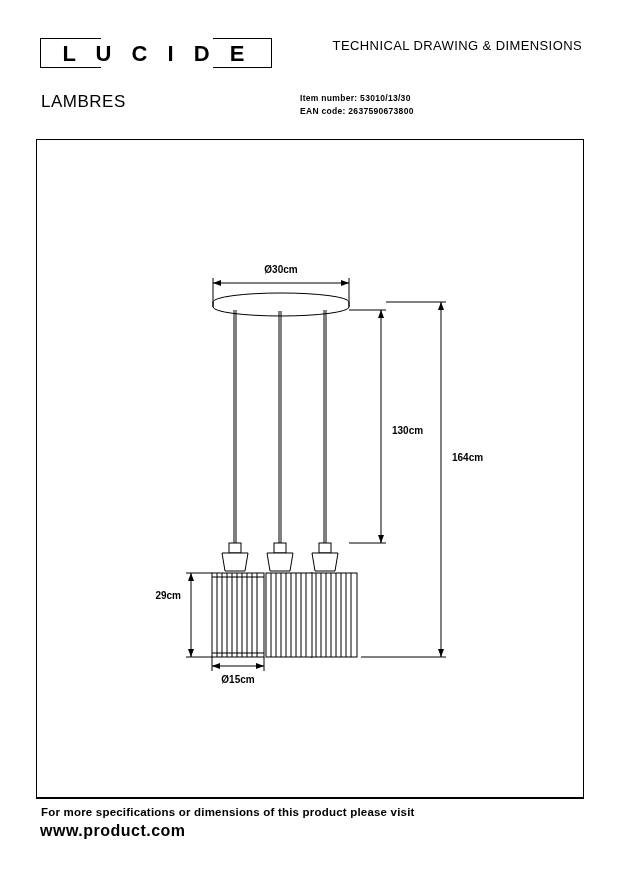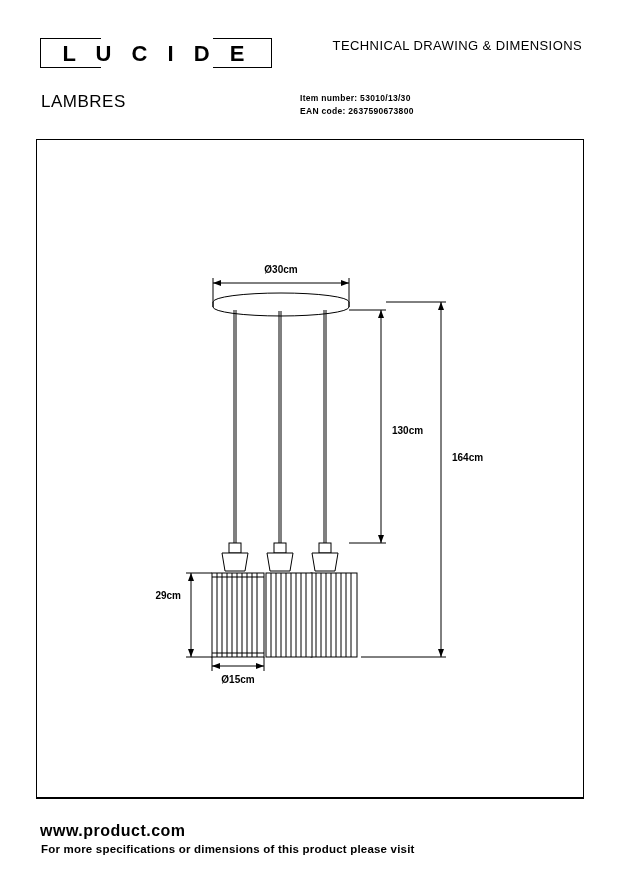--- a/index.html
+++ b/index.html
@@ -102,21 +102,20 @@
     height: 1px;
     background: #000;
   }
   .footer-line1 {
     position: absolute;
     left: 41px;
     top: 804px;
     font-size: 11.5px;
     font-weight: bold;
     letter-spacing: 0.2px;
-    margin-top: 37px;
   }
   .footer-line2 {
     position: absolute;
     left: 40px;
     top: 820px;
     font-size: 16px;
     font-weight: bold;
     letter-spacing: 0.5px;
   }
 

